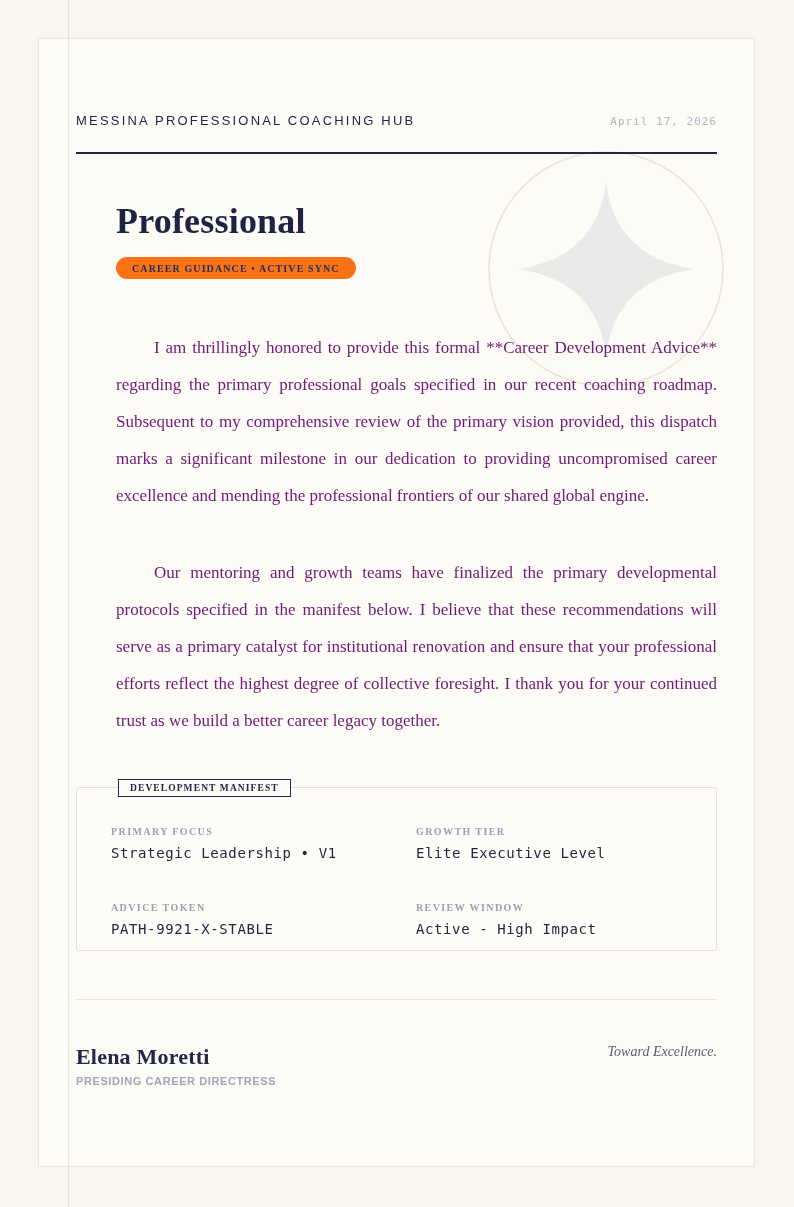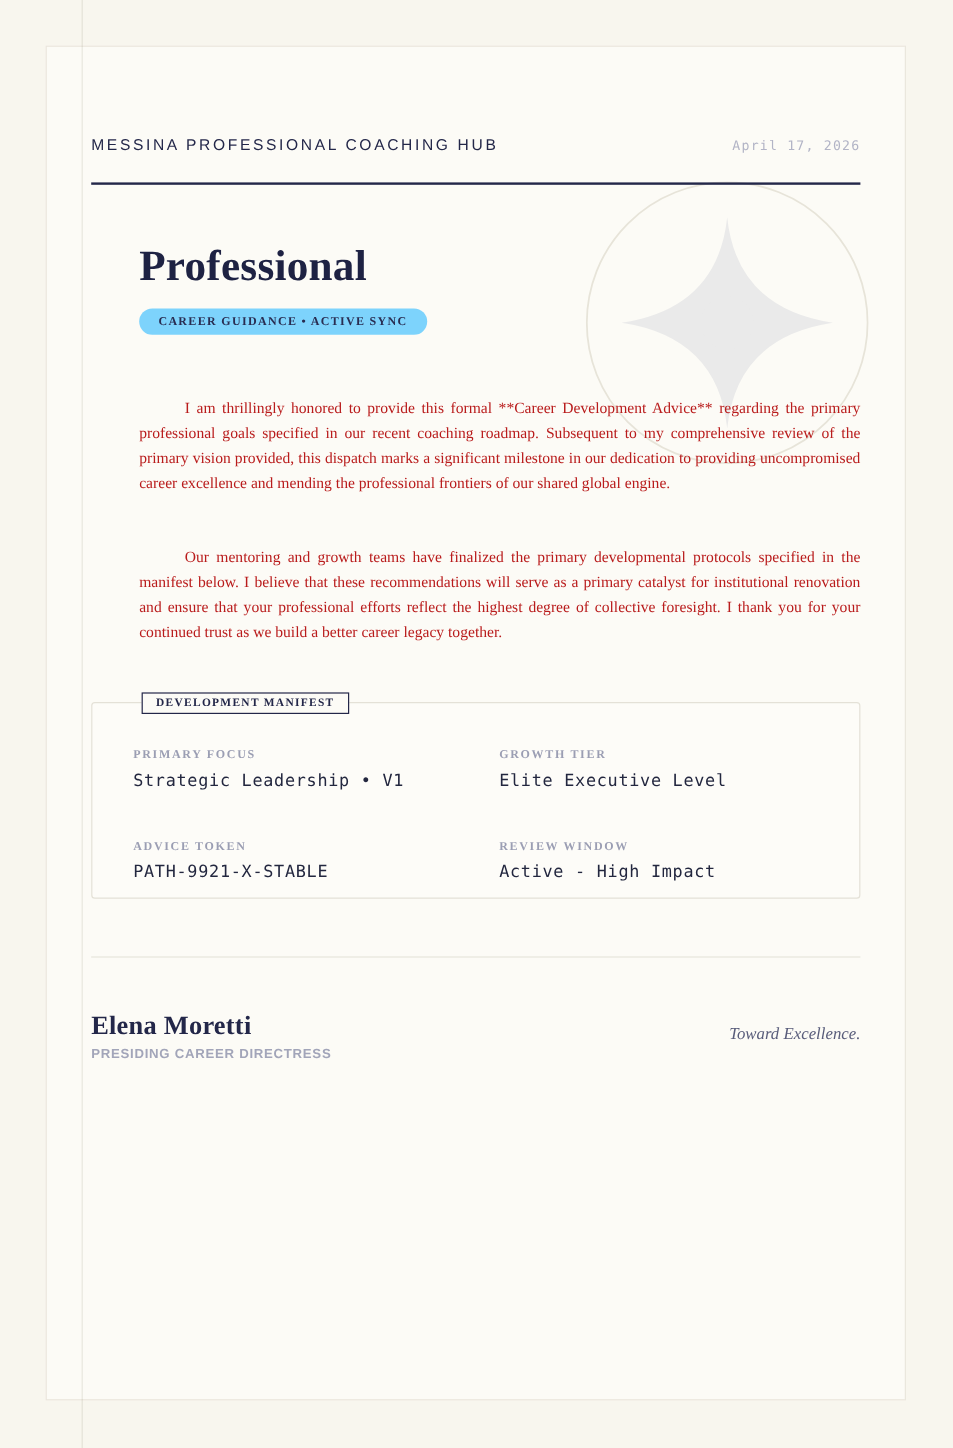--- a/index.html
+++ b/index.html
@@ -74,38 +74,38 @@
   .page-title {
     font-size: 36px;
     line-height: 39px;
     font-weight: bold;
     color: #1e2243;
     letter-spacing: 0.2px;
   }
   .badge {
     display: inline-block;
     margin-top: 16px;
-    background: #7dd3fc;
+    background: #f97316;
     border-radius: 999px;
     padding: 6px 16px 5px 16px;
     font-size: 10px;
     font-weight: bold;
     letter-spacing: 1.1px;
     color: #292d52;
   }
   
   .letter-body {
     position: relative; z-index: 2;
     margin-top: 50px;
     padding-left: 40px;
   }
   .letter-body p {
-    font-size: 13px;
-    line-height: 21px;
-    color: #b91c1c;
+    font-size: 17px;
+    line-height: 37px;
+    color: #701a75;
     text-align: justify;
     text-indent: 38px;
   }
   .letter-body p + p { margin-top: 40px; }
   
   .manifest {
     position: relative; z-index: 2;
     margin-top: 48px;
   }
   .manifest-chip {
@@ -147,21 +147,21 @@
   
   .footer-rule {
     border: none;
     border-top: 1px solid #e7e4db;
     margin-top: 48px;
   }
   .footer {
     margin-top: 44px;
     display: flex;
     justify-content: space-between;
-    align-items: center;
+    align-items: flex-start;
     position: relative; z-index: 2;
   }
   .sig-name {
     font-size: 22px;
     font-weight: bold;
     color: #232749;
     letter-spacing: 0.2px;
   }
   .sig-title {
     margin-top: 5px;

